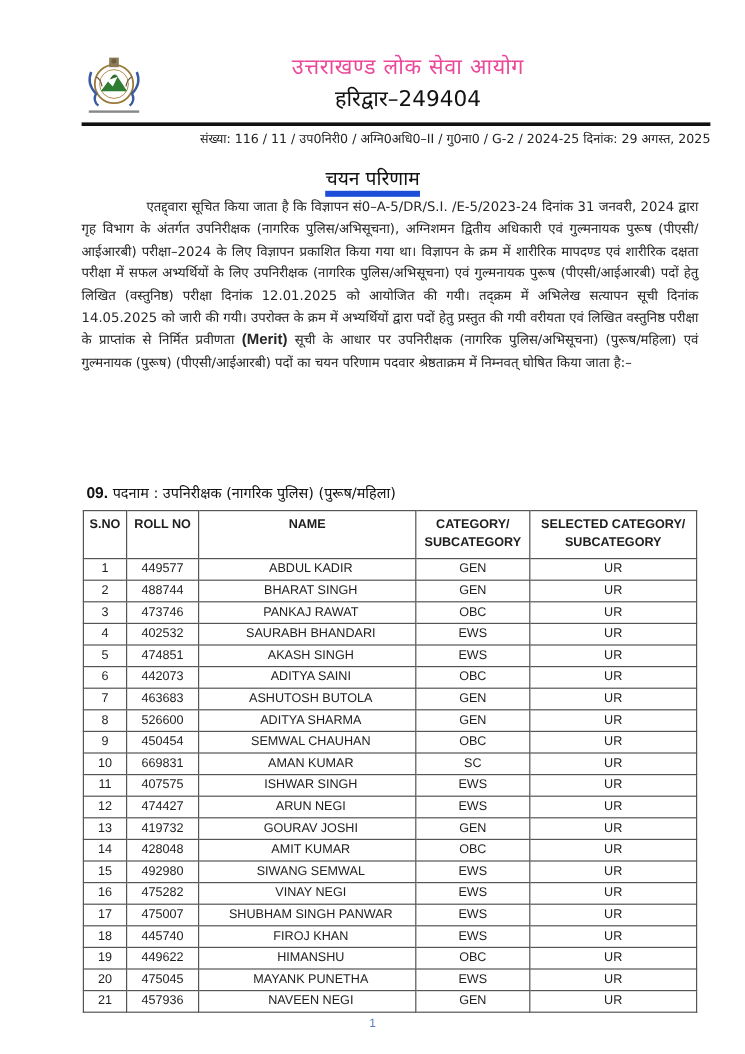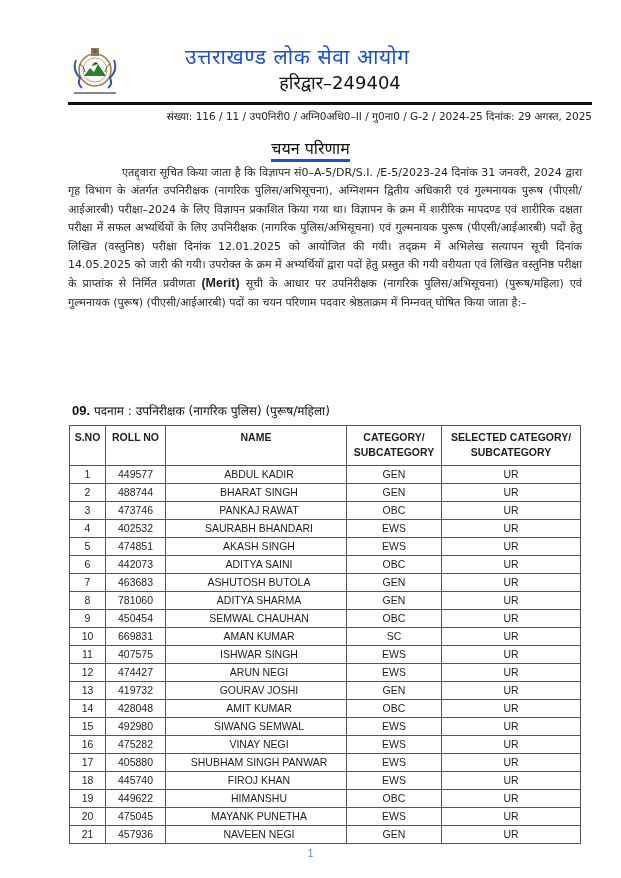--- a/index.html
+++ b/index.html
@@ -7,43 +7,43 @@
       width: 621px; height: 878px; position: relative; overflow: hidden;
       font-family: "DejaVu Sans", "Liberation Sans", sans-serif; color: #1a1a1a;
     }
     .page { position: absolute; left: 0; top: 0; width: 621px; height: 878px; }
 
     
     .logo {
       position: absolute; left: 70px; top: 44px; width: 50px; height: 52px;
     }
     .org-title {
-      position: absolute; left: 185px; top: 44px; width: 310px; 
-      font-family: "DejaVu Sans", sans-serif; font-size: 21px; line-height: 26px;
-      color: #1d4ed8; letter-spacing: 0.5px;
+      position: absolute; left: 185px; top: 44px; width: 310px; text-align: center;
+      font-family: "DejaVu Sans", sans-serif; font-size: 18px; line-height: 26px;
+      color: #ec4899; letter-spacing: 0.5px;
     }
     .org-address {
       position: absolute; left: 185px; top: 71px; width: 310px; text-align: center;
       font-family: "DejaVu Sans", sans-serif; font-size: 18px; line-height: 24px; color: #111;
     }
     .rule {
       position: absolute; left: 68px; top: 102px; width: 524px; height: 3px; background: #111;
     }
     .ref-line {
       position: absolute; left: 68px; top: 107px; width: 524px; text-align: right;
       font-family: "DejaVu Sans", sans-serif; font-size: 10.5px; line-height: 18px; color: #222;
       white-space: nowrap;
     }
 
     
     .result-heading {
       position: absolute; left: 0; top: 139px; width: 621px; text-align: center;
       font-family: "DejaVu Sans", sans-serif; font-size: 16px; line-height: 20px; color: #111;
     }
-    .result-heading span { border-bottom: 3px solid #1d4ed8; padding-bottom: 1px; margin-top: 48px; }
+    .result-heading span { border-bottom: 5px solid #1d4ed8; padding-bottom: 1px; margin-top: 48px; }
 
     
     .notice-para {
       position: absolute; left: 68px; top: 164px; width: 514px;
       font-family: "DejaVu Sans", sans-serif; font-size: 11px; line-height: 18.4px;
       text-align: justify; text-indent: 54px; color: #262626;
     }
     .notice-para .merit { font-weight: bold; font-family: Liberation Sans, sans-serif; font-size: 12.5px; }
 
     
@@ -178,21 +178,21 @@
         </tr>
         <tr>
           <td>7</td>
           <td>463683</td>
           <td class="name">ASHUTOSH BUTOLA</td>
           <td>GEN</td>
           <td>UR</td>
         </tr>
         <tr>
           <td>8</td>
-          <td>781060</td>
+          <td>526600</td>
           <td class="name">ADITYA SHARMA</td>
           <td>GEN</td>
           <td>UR</td>
         </tr>
         <tr>
           <td>9</td>
           <td>450454</td>
           <td class="name">SEMWAL CHAUHAN</td>
           <td>OBC</td>
           <td>UR</td>
@@ -241,21 +241,21 @@
         </tr>
         <tr>
           <td>16</td>
           <td>475282</td>
           <td class="name">VINAY NEGI</td>
           <td>EWS</td>
           <td>UR</td>
         </tr>
         <tr>
           <td>17</td>
-          <td>405880</td>
+          <td>475007</td>
           <td class="name">SHUBHAM SINGH PANWAR</td>
           <td>EWS</td>
           <td>UR</td>
         </tr>
         <tr>
           <td>18</td>
           <td>445740</td>
           <td class="name">FIROJ KHAN</td>
           <td>EWS</td>
           <td>UR</td>

